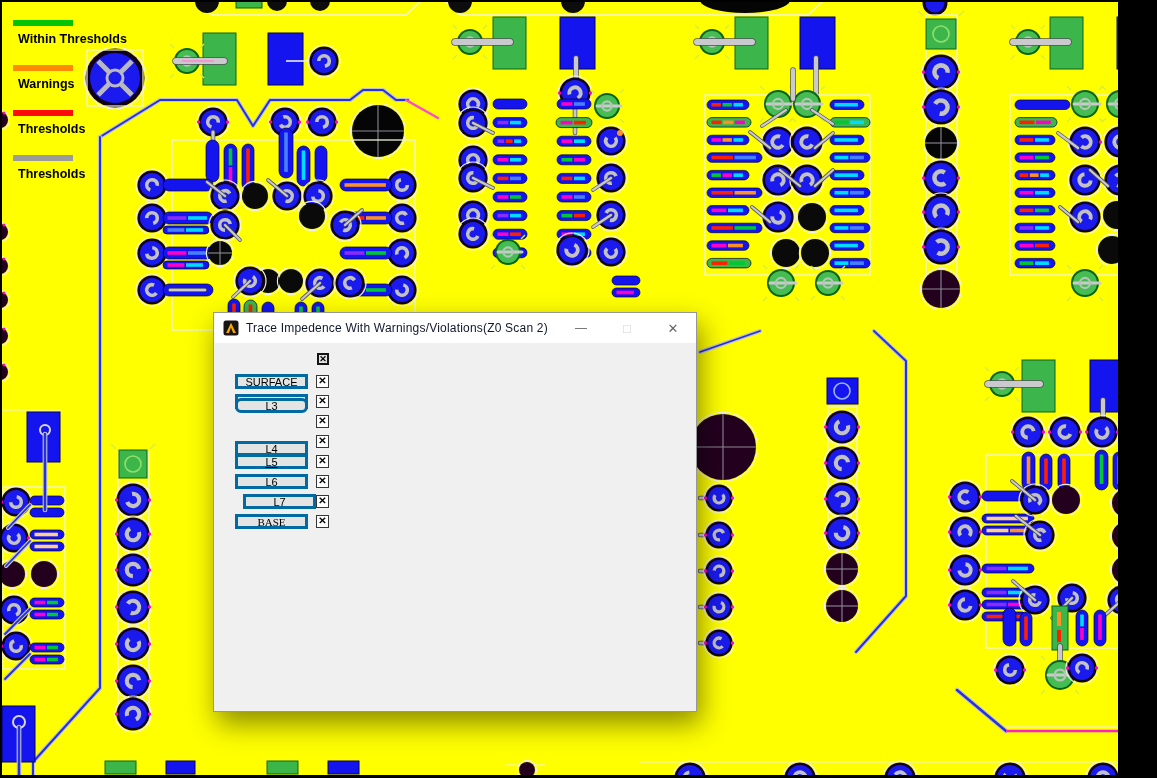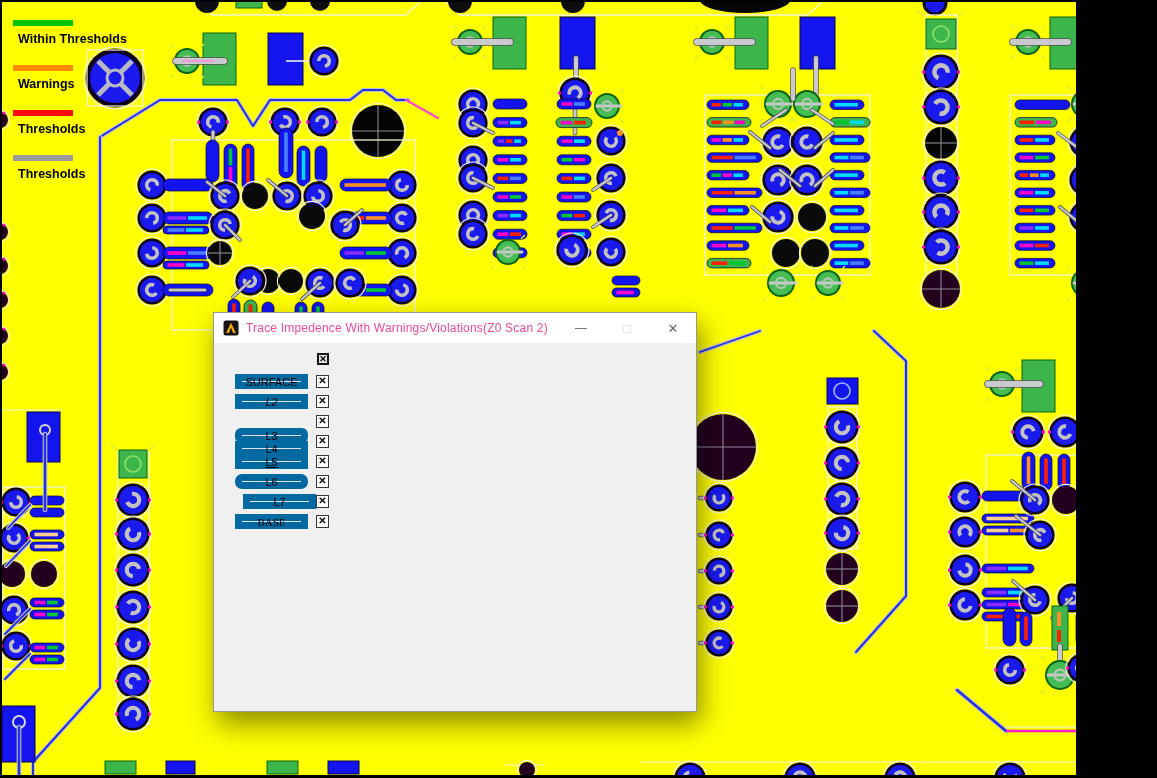--- a/index.html
+++ b/index.html
@@ -1,42 +1,42 @@
 <!DOCTYPE html>
 <html><head>
 <meta charset="utf-8">
 <style>
   html,body{margin:0;padding:0;background:#000;}
   #stage{position:relative;width:1078px;height:778px;background:#ffff00;overflow:hidden;
-         font-family:"Liberation Sans",sans-serif;}
+         font-family:"Liberation Sans",sans-serif;padding-left:42px;}
   #frame{position:absolute;inset:0;border:2px solid #000;pointer-events:none;z-index:50;}
   #pcb{position:absolute;left:0;top:0;z-index:1;}
   
   #legend{position:absolute;left:13px;top:20px;z-index:5;}
   .legend-item{margin-bottom:19px;}
   .legend-bar{width:60px;height:6px;margin-bottom:6px;}
   .legend-label{font-weight:bold;font-size:12.5px;color:#000;padding-left:5px;white-space:nowrap;}
   
   #dialog{position:absolute;left:213px;top:312px;width:484px;height:400px;background:#f0f0f0;
           border:1px solid #979797;box-sizing:border-box;z-index:10;
           box-shadow:4px 12px 26px rgba(0,0,0,.45);}
   #titlebar{position:absolute;left:0;top:0;right:0;height:30px;background:#ffffff;
             display:flex;align-items:center;}
   #dlg-icon{width:16px;height:16px;margin-left:9px;flex-shrink:0;}
-  #dlg-title{margin-left:7px;font-size:12px;color:#ec4899;letter-spacing:.2px;flex:1;
+  #dlg-title{margin-left:7px;font-size:12px;color:#0f172a;letter-spacing:.2px;flex:1;
              white-space:nowrap;overflow:hidden;}
   .winbtn{width:46px;height:30px;display:flex;align-items:center;justify-content:center;
           font-size:12px;color:#666;cursor:default;}
   #btn-max{color:#d2d2d2;font-size:13px;}
   #btn-close{font-size:13px;}
   #chk-all{position:absolute;left:103px;top:40px;width:12px;height:12px;background:#e2e2e2;
            border:2px solid #141414;box-sizing:border-box;font-size:9px;font-weight:bold;
            line-height:8px;text-align:center;color:#000;}
   .layer-btn{position:absolute;left:21px;width:73px;height:15px;background:#e4e4e4;
-             border:7px solid #0369a1;box-sizing:border-box;font-family:inherit;font-size:11px;
+             border:3px solid #0369a1;box-sizing:border-box;font-family:inherit;font-size:11px;
              color:#000;padding:0;display:flex;align-items:center;justify-content:center;}
   .layer-chk{position:absolute;left:102px;width:13px;height:13px;background:#fff;
              border:1.5px solid #363636;box-sizing:border-box;font-size:10px;font-weight:bold;
              line-height:10px;text-align:center;color:#000;}
 </style>
 </head>
 <body>
 
 <div id="stage">
   <svg id="pcb" width="1157" height="778">
@@ -1206,27 +1206,27 @@
       <div class="winbtn" id="btn-close">
         <span>✕</span>
       </div>
     </div>
     <div id="chk-all">✕</div>
 
   <button class="layer-btn" style="top: 61px;">SURFACE</button>
       <div class="layer-chk" style="top: 61.5px;">✕</div>
       <button class="layer-btn" style="top: 81px; font-style: italic;">L2</button>
       <div class="layer-chk" style="top: 81.5px;">✕</div>
-      <button class="layer-btn" style="top: 115px; border-radius: 6px;">L3</button>
+      <button class="layer-btn" style="top: 85px; border-radius: 6px;">L3</button>
       <div class="layer-chk" style="top: 101.5px;">✕</div>
       <button class="layer-btn" style="top: 128px;">L4</button>
       <div class="layer-chk" style="top: 121.5px;">✕</div>
       <button class="layer-btn" style="top: 141px; text-decoration: underline;">L5</button>
       <div class="layer-chk" style="top: 141.5px;">✕</div>
-      <button class="layer-btn" style="top: 161px; border-radius: 7px;">L6</button>
+      <button class="layer-btn" style="top: 161px;">L6</button>
       <div class="layer-chk" style="top: 161.5px;">✕</div>
       <button class="layer-btn" style="top: 181px; margin-left: 8px;">L7</button>
       <div class="layer-chk" style="top: 181.5px;">✕</div>
       <button class="layer-btn" style="top: 201px; font-family: Liberation Serif, serif;">BASE</button>
       <div class="layer-chk" style="top: 201.5px;">✕</div>
     </div>
 
   <div id="frame"></div>
 </div>
 

